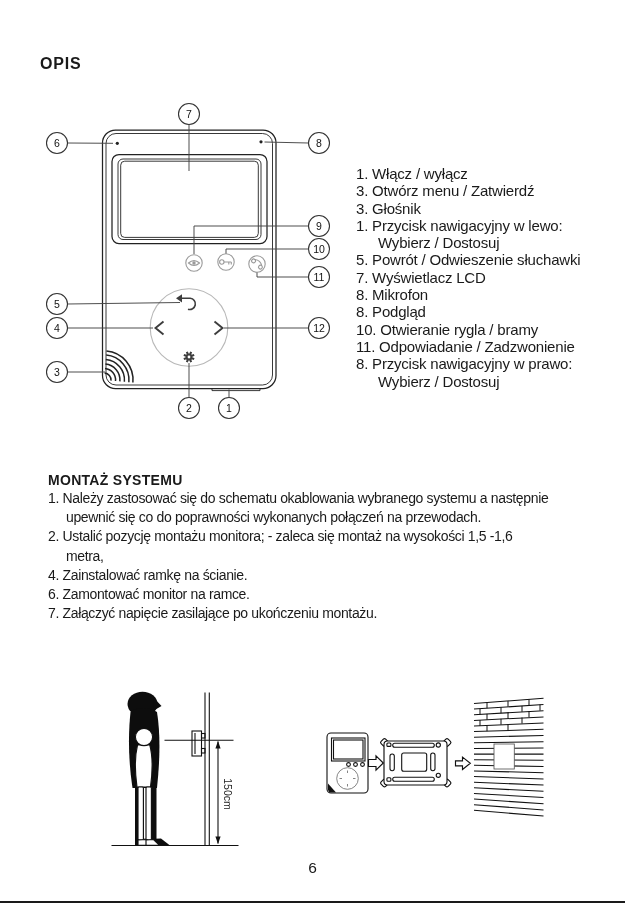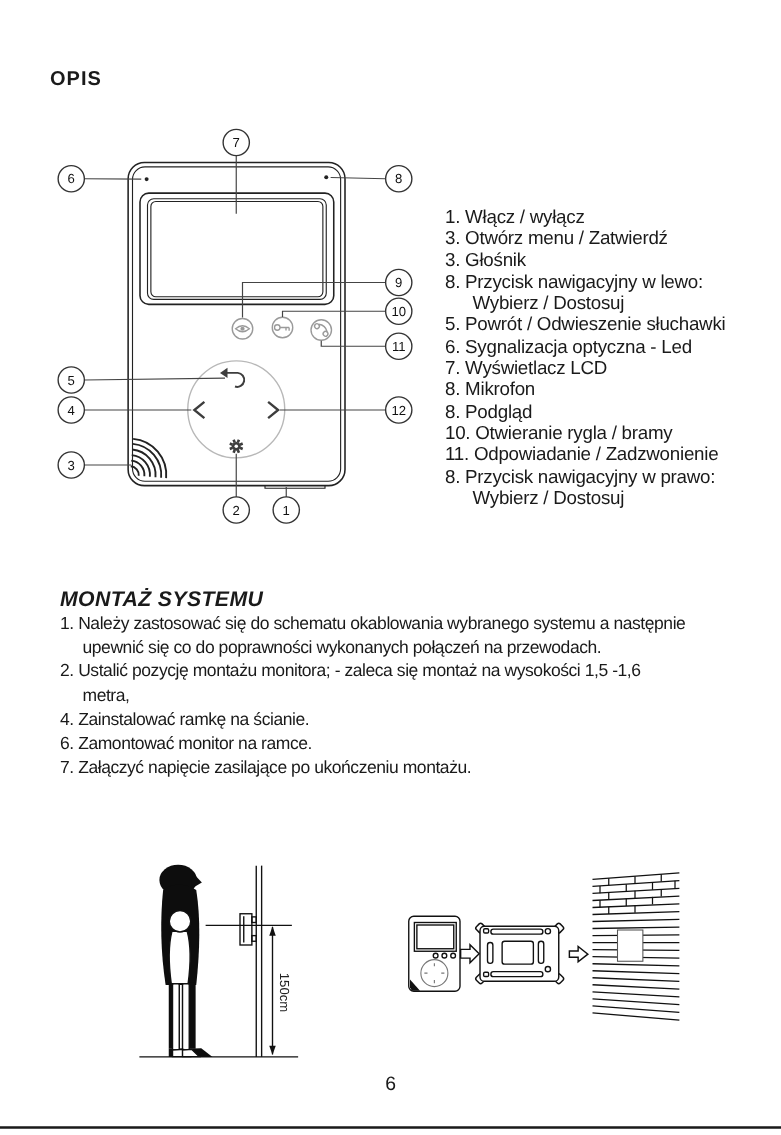--- a/index.html
+++ b/index.html
@@ -25,21 +25,21 @@
   .wht{fill:#fff;stroke:#111;stroke-width:1.15px;}
   .dim-t{font:10.5px "Liberation Sans",sans-serif;fill:#222;text-anchor:middle;}
   
   .legend{
     position:absolute;left:356px;top:165px;font-size:15px;line-height:17.3px;
     letter-spacing:-.2px;
   }
   .legend .li{white-space:pre;padding-left:22px;text-indent:-22px;}
   
   .mount{position:absolute;left:48px;top:471px;width:570px;}
-  .mount .mtitle{font-size:17px;font-weight:bold;letter-spacing:.3px;line-height:18px;font-style:italic;}
+  .mount .mtitle{font-size:14px;font-weight:bold;letter-spacing:.3px;line-height:18px;}
   .mount .step{
     white-space:pre;font-size:14px;line-height:19.2px;letter-spacing:-.35px;
     padding-left:18px;text-indent:-18px;
   }
   .pageno{position:absolute;left:0;top:859px;width:100%;text-align:center;font-size:15.5px;}
   .footer-rule{position:absolute;left:0;top:901px;width:625px;height:2px;background:#1a1a1a;}
 </style>
 </head>
 <body>
 
@@ -293,24 +293,23 @@
         </g>
         <rect x="494" y="744" width="20.3" height="25" fill="#fff" stroke="#555" stroke-width=".85"></rect>
       </g>
     </g>
   </svg>
 
   <div class="legend">
     <div class="li">1. Włącz / wyłącz</div>
     <div class="li">3. Otwórz menu / Zatwierdź</div>
     <div class="li">3. Głośnik</div>
-    <div class="li">8. Przycisk nawigacyjny w lewo:
+    <div class="li">1. Przycisk nawigacyjny w lewo:
 Wybierz / Dostosuj</div>
     <div class="li">5. Powrót / Odwieszenie słuchawki</div>
-    <div class="li">6. Sygnalizacja optyczna - Led</div>
     <div class="li">7. Wyświetlacz LCD</div>
     <div class="li">8. Mikrofon</div>
     <div class="li">8. Podgląd</div>
     <div class="li">10. Otwieranie rygla / bramy</div>
     <div class="li">11. Odpowiadanie / Zadzwonienie</div>
     <div class="li">8. Przycisk nawigacyjny w prawo:
 Wybierz / Dostosuj</div>
   </div>
 
   <div class="mount">

